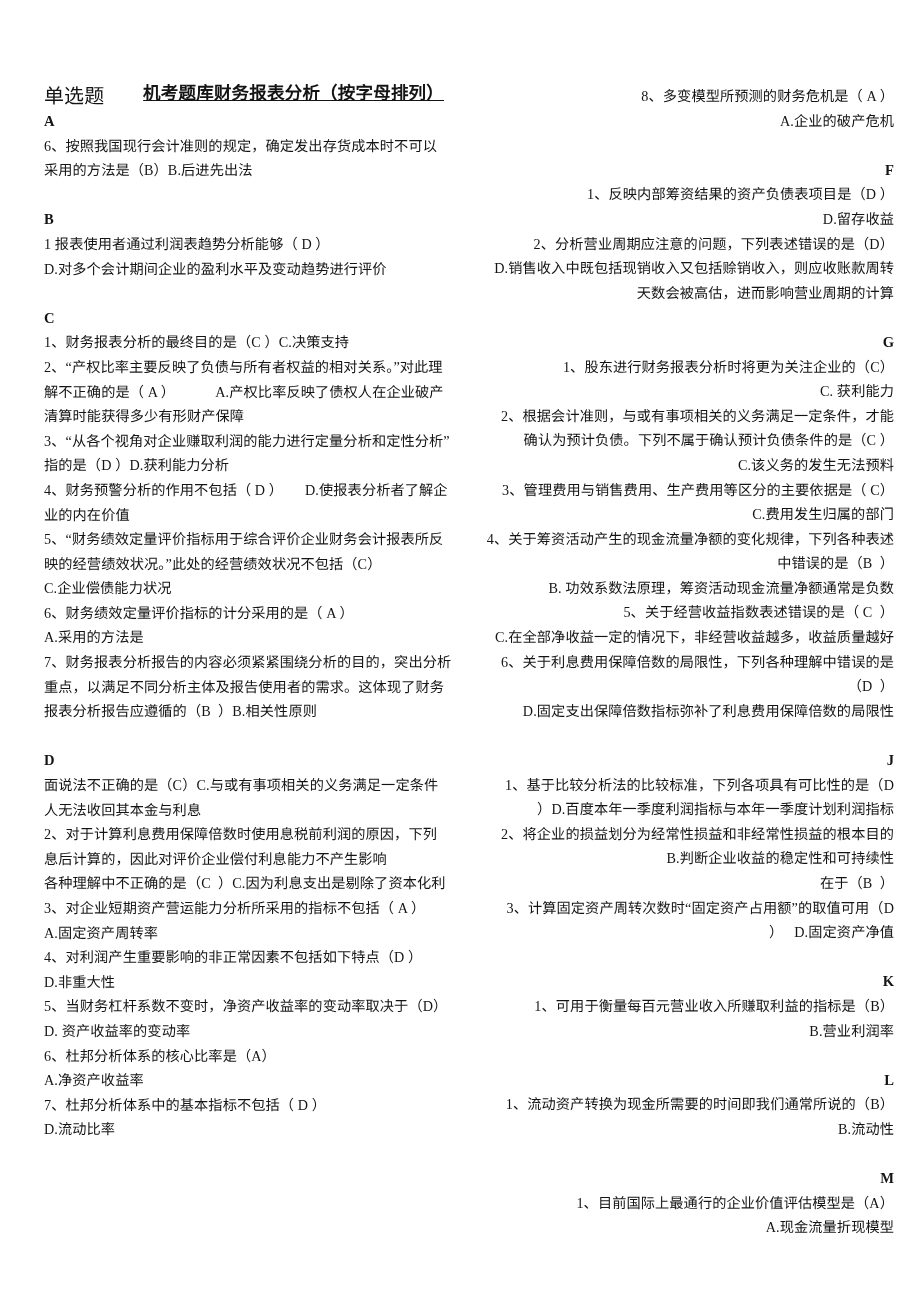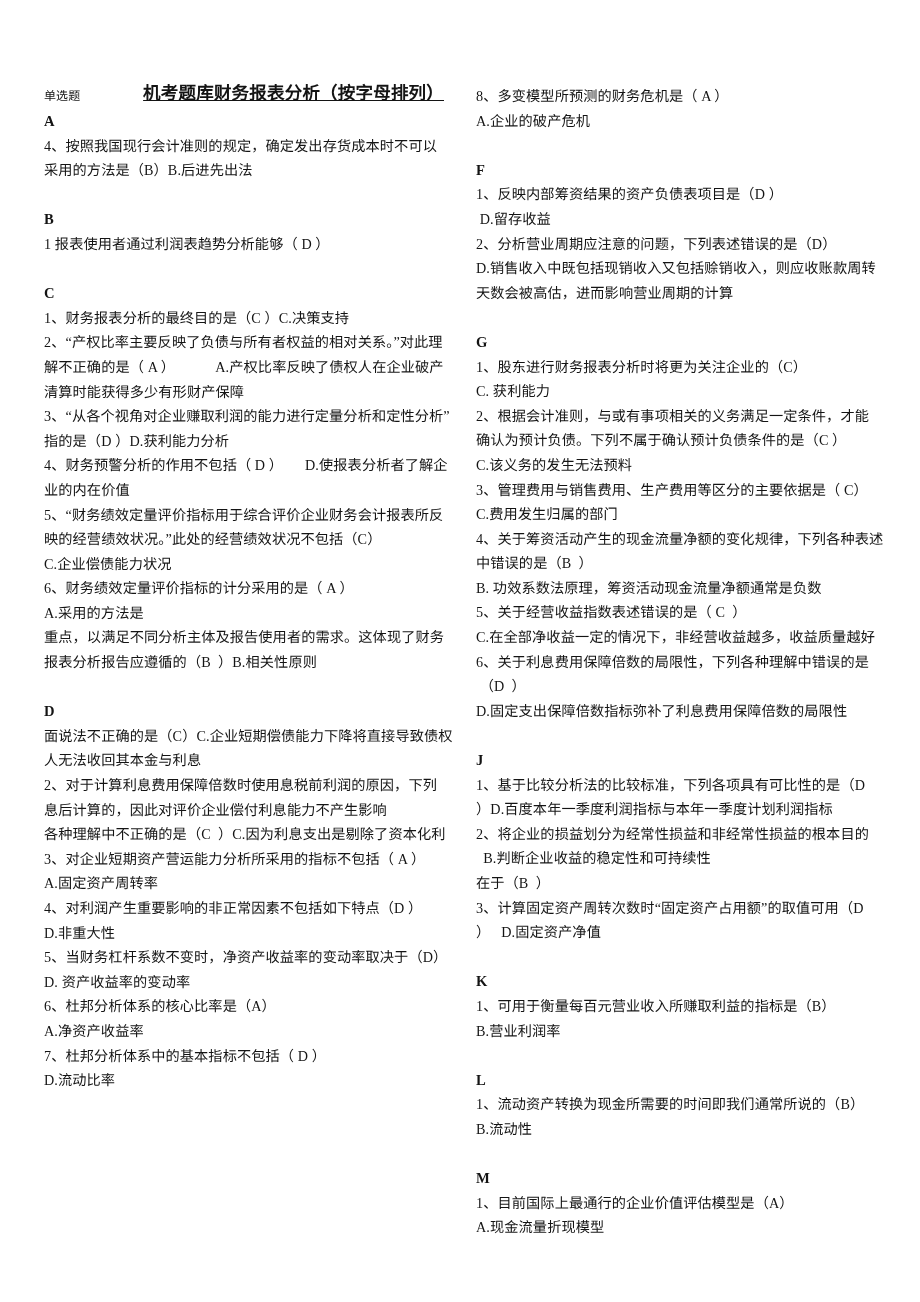--- a/index.html
+++ b/index.html
@@ -41,21 +41,21 @@
     top: 84px;
     width: 920px;
   }
   .col {
     position: absolute;
     top: 0;
   }
   .col-left  { left: 44px;  width: 412px; }
   .col-right { left: 476px; width: 418px; }
 
-  .col-right .col-inner { padding-top: 0px; }
+  .col-right .col-inner { padding-top: 0px; text-align: right; }
   .col-left  .col-inner { padding-top: 26px; }
 
   
   .ln {
     font-size: 14.2px;
     line-height: 24.6px;
     white-space: pre-wrap;
     word-break: break-all;
     letter-spacing: 0.1px;
   }
@@ -66,63 +66,65 @@
     font-weight: bold;
     font-family: "Liberation Serif", serif;
   }
   
   .gap {
     height: 24.6px;
     line-height: 24.6px;
     font-size: 14.2px;
   }
   .subtitle {
-    font-size: 12px;
+    font-size: 20px;
     line-height: 25px;
   }
 </style>
 </head>
 <body>
 
 <div id="page">
 
   <div class="title-row">机考题库财务报表分析（按字母排列）</div>
 
   <div class="columns">
 
     <div class="col col-left">
       <div class="col-inner" style="padding-top:0">
         <div class="ln subtitle">单选题</div>
         <div id="left-blocks">
             <div class="sec">A</div>
-            <div class="ln">4、按照我国现行会计准则的规定，确定发出存货成本时不可以</div>
+            <div class="ln">6、按照我国现行会计准则的规定，确定发出存货成本时不可以</div>
             <div class="ln">采用的方法是（B）B.后进先出法</div>
             <div class="gap">&nbsp;</div>
             <div class="sec">B</div>
             <div class="ln">1 报表使用者通过利润表趋势分析能够（ D ）</div>
+            <div class="ln">D.对多个会计期间企业的盈利水平及变动趋势进行评价</div>
             <div class="gap">&nbsp;</div>
             <div class="sec">C</div>
             <div class="ln">1、财务报表分析的最终目的是（C ）C.决策支持</div>
             <div class="ln">2、“产权比率主要反映了负债与所有者权益的相对关系。”对此理</div>
             <div class="ln">解不正确的是（ A ）           A.产权比率反映了债权人在企业破产</div>
             <div class="ln">清算时能获得多少有形财产保障</div>
             <div class="ln">3、“从各个视角对企业赚取利润的能力进行定量分析和定性分析”</div>
             <div class="ln">指的是（D ）D.获利能力分析</div>
             <div class="ln">4、财务预警分析的作用不包括（ D ）      D.使报表分析者了解企</div>
             <div class="ln">业的内在价值</div>
             <div class="ln">5、“财务绩效定量评价指标用于综合评价企业财务会计报表所反</div>
             <div class="ln">映的经营绩效状况。”此处的经营绩效状况不包括（C）</div>
             <div class="ln">C.企业偿债能力状况</div>
             <div class="ln">6、财务绩效定量评价指标的计分采用的是（ A ）</div>
             <div class="ln">A.采用的方法是</div>
+            <div class="ln">7、财务报表分析报告的内容必须紧紧围绕分析的目的，突出分析</div>
             <div class="ln">重点，以满足不同分析主体及报告使用者的需求。这体现了财务</div>
             <div class="ln">报表分析报告应遵循的（B  ）B.相关性原则</div>
             <div class="gap">&nbsp;</div>
             <div class="sec">D</div>
-            <div class="ln">面说法不正确的是（C）C.企业短期偿债能力下降将直接导致债权</div>
+            <div class="ln">面说法不正确的是（C）C.与或有事项相关的义务满足一定条件</div>
             <div class="ln">人无法收回其本金与利息</div>
             <div class="ln">2、对于计算利息费用保障倍数时使用息税前利润的原因，下列</div>
             <div class="ln">息后计算的，因此对评价企业偿付利息能力不产生影响</div>
             <div class="ln">各种理解中不正确的是（C  ）C.因为利息支出是剔除了资本化利</div>
             <div class="ln">3、对企业短期资产营运能力分析所采用的指标不包括（ A ）</div>
             <div class="ln">A.固定资产周转率</div>
             <div class="ln">4、对利润产生重要影响的非正常因素不包括如下特点（D ）</div>
             <div class="ln">D.非重大性</div>
             <div class="ln">5、当财务杠杆系数不变时，净资产收益率的变动率取决于（D）</div>
             <div class="ln">D. 资产收益率的变动率</div>

